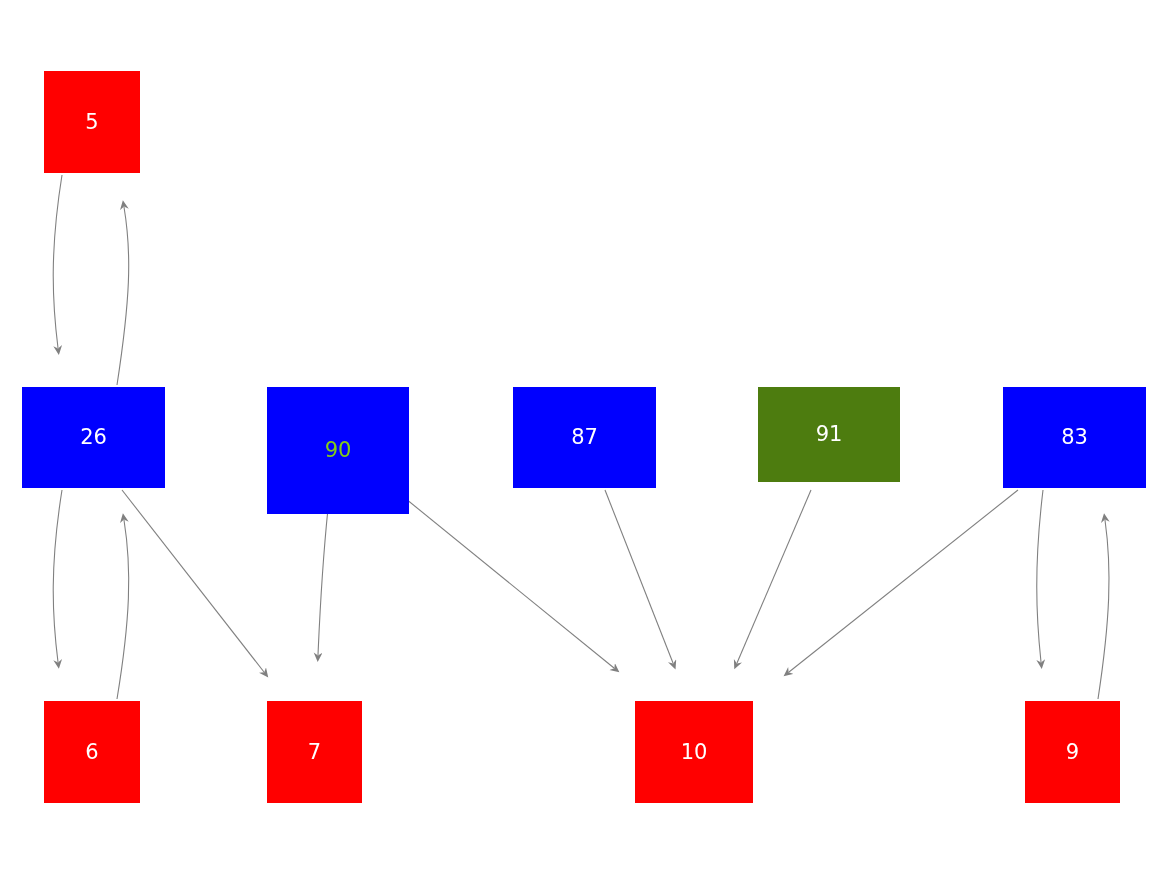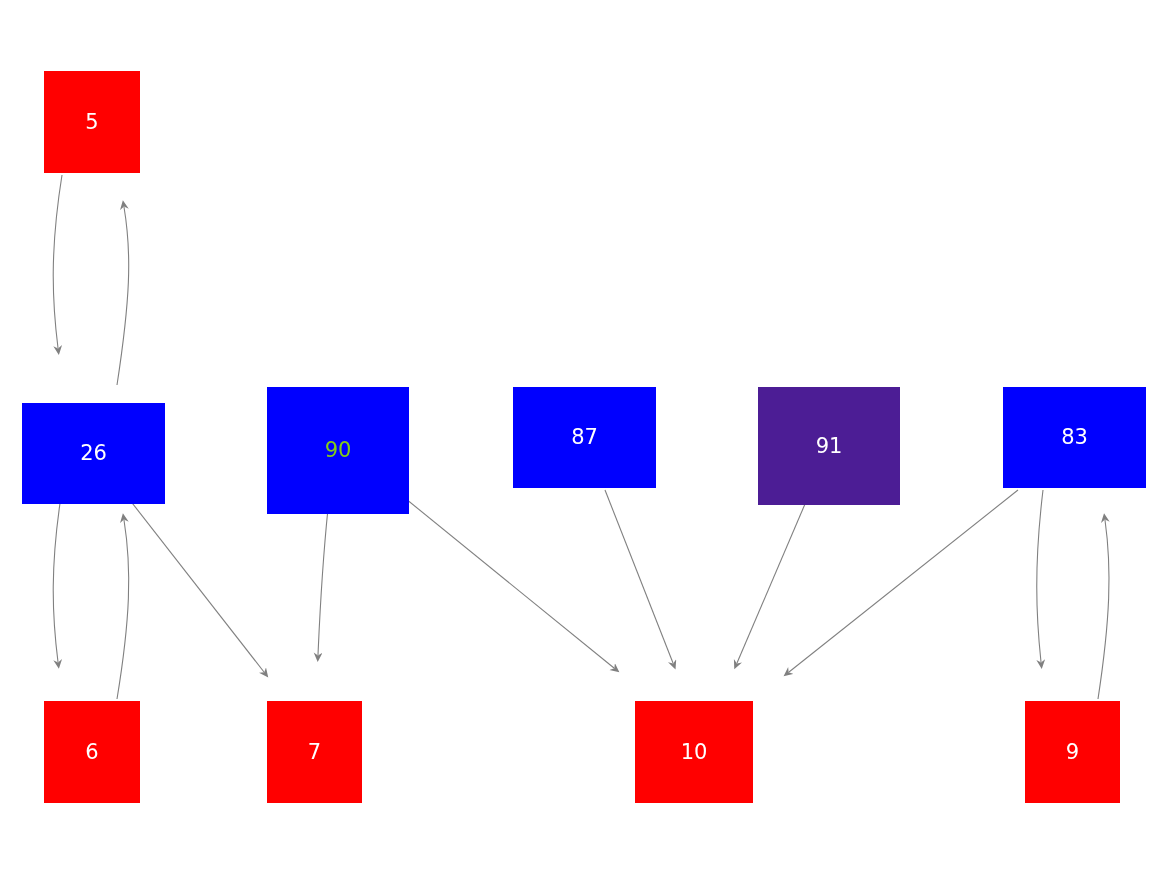--- a/index.html
+++ b/index.html
@@ -59,30 +59,30 @@
         <path d="M 811,490 L 737,663" fill="none" stroke="#808080" stroke-width="1.1" marker-end="url(#arrowhead)"></path>
         <path d="M 1018,490 L 789,672" fill="none" stroke="#808080" stroke-width="1.1" marker-end="url(#arrowhead)"></path>
         <path d="M 1043,490 C 1034,565 1036,615 1041,662" fill="none" stroke="#808080" stroke-width="1.1" marker-end="url(#arrowhead)"></path>
         <path d="M 1098,699 C 1110,620 1112,570 1105,520" fill="none" stroke="#808080" stroke-width="1.1" marker-end="url(#arrowhead)"></path>
       </g>
   </svg>
   <div id="node-group">
       <div class="graph-node" style="left: 44px; top: 71px; width: 96px; height: 102px; background: rgb(255, 0, 0); color: rgb(255, 255, 255);">
         <span class="node-label">5</span>
       </div>
-      <div class="graph-node" style="left: 22px; top: 403px; width: 143px; height: 101px; background: rgb(0, 0, 255); color: rgb(255, 255, 255);">
+      <div class="graph-node" style="left: 22px; top: 387px; width: 143px; height: 101px; background: rgb(0, 0, 255); color: rgb(255, 255, 255);">
         <span class="node-label">26</span>
       </div>
       <div class="graph-node" style="left: 267px; top: 387px; width: 142px; height: 127px; background: rgb(0, 0, 255); color: #84cc16;">
         <span class="node-label">90</span>
       </div>
       <div class="graph-node" style="left: 513px; top: 387px; width: 143px; height: 101px; background: rgb(0, 0, 255); color: rgb(255, 255, 255); align-items: center;">
         <span class="node-label">87</span>
       </div>
-      <div class="graph-node" style="left: 758px; top: 387px; width: 142px; height: 118px; background: #4c1d95; color: rgb(255, 255, 255);">
+      <div class="graph-node" style="left: 758px; top: 387px; width: 142px; height: 95px; background: #4d7c0f; color: rgb(255, 255, 255);">
         <span class="node-label">91</span>
       </div>
       <div class="graph-node" style="left: 1003px; top: 387px; width: 143px; height: 101px; background: rgb(0, 0, 255); color: rgb(255, 255, 255); text-align: right;">
         <span class="node-label">83</span>
       </div>
       <div class="graph-node" style="left: 44px; top: 701px; width: 96px; height: 102px; background: rgb(255, 0, 0); color: rgb(255, 255, 255);">
         <span class="node-label">6</span>
       </div>
       <div class="graph-node" style="left: 267px; top: 701px; width: 95px; height: 102px; background: rgb(255, 0, 0); color: rgb(255, 255, 255);">
         <span class="node-label">7</span>

